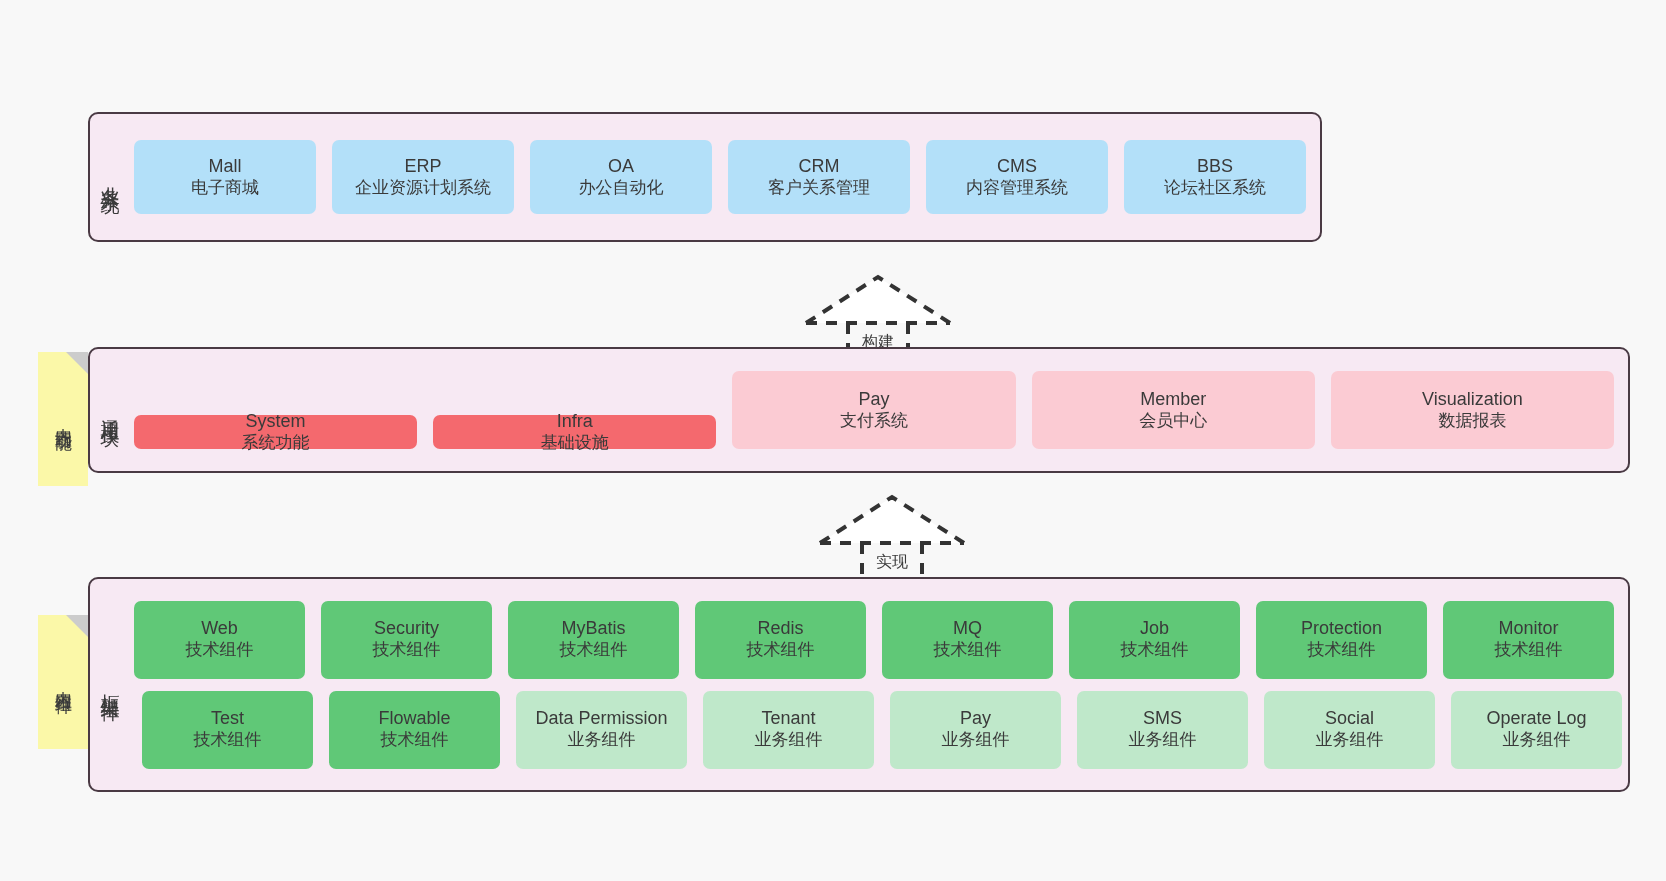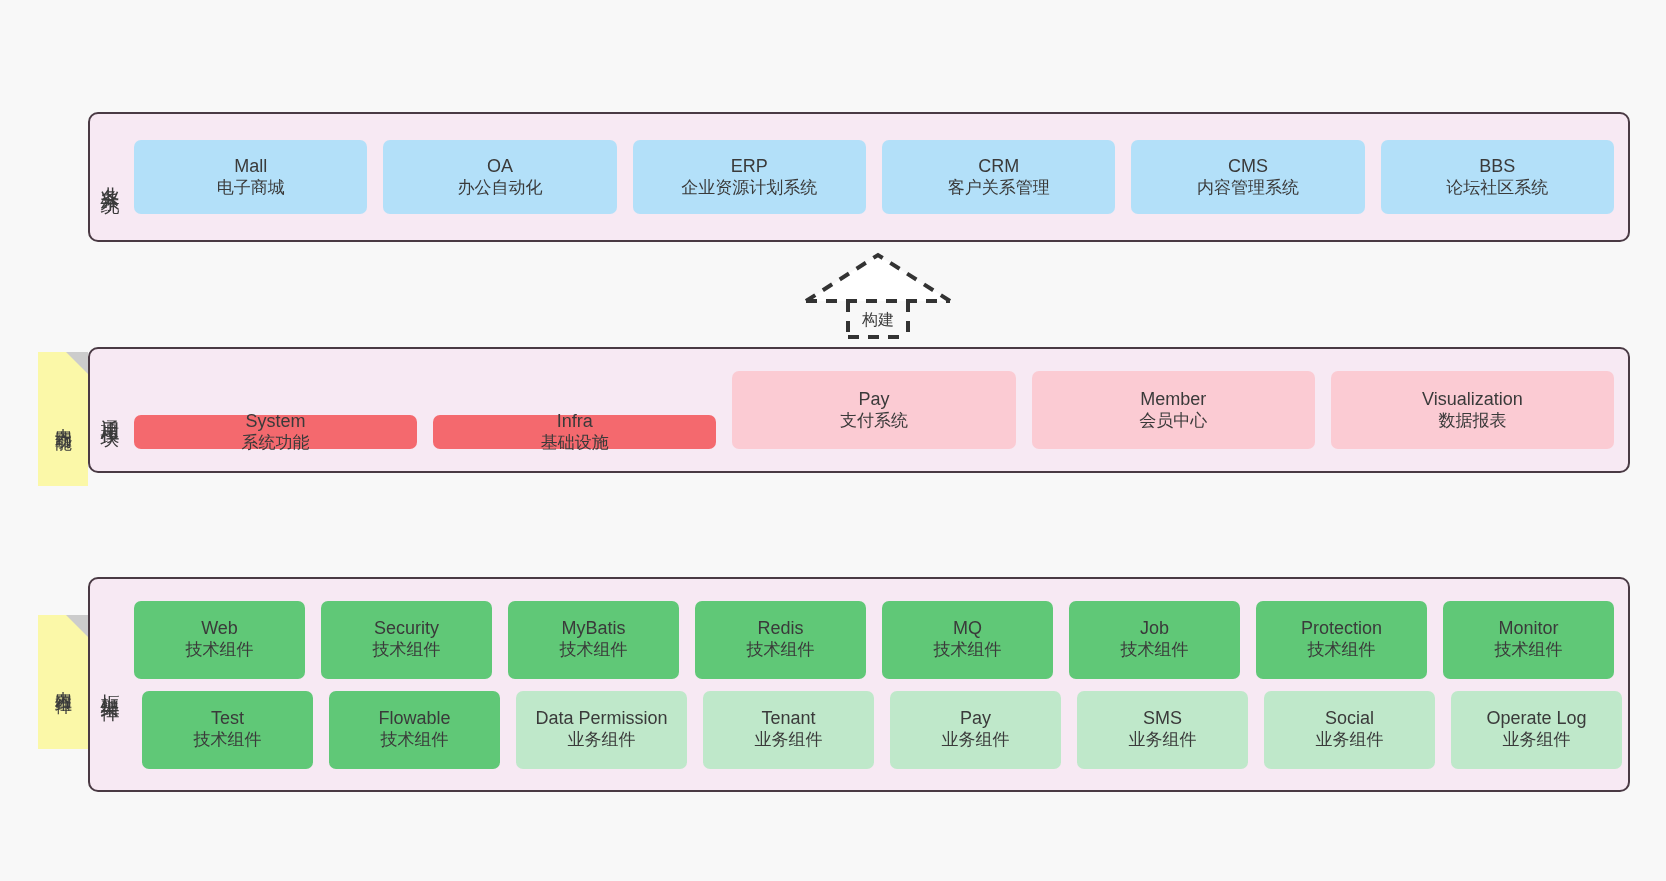--- a/index.html
+++ b/index.html
@@ -156,55 +156,55 @@
     padding: 0 2px;
     white-space: nowrap;
     user-select: none;
   }
 </style>
 </head>
 <body>
 
 <div id="canvas">
 
-  <div class="layer" id="layer-business" style="left:88px; top:112px; width:1542px; height:130px;">
+  <div class="layer" id="layer-business" style="left:88px; top:112px; width:1234px; height:130px;">
     <div class="layer-caption">业务系统</div>
     <div class="layer-body">
       <div class="row" style="height:74px;">
 
         <div class="box box-blue">
           <span class="title">Mall</span>
           <span class="sub">电子商城</span>
         </div>
         <div class="box box-blue">
+          <span class="title">ERP</span>
+          <span class="sub">企业资源计划系统</span>
+        </div>
+        <div class="box box-blue">
           <span class="title">OA</span>
           <span class="sub">办公自动化</span>
         </div>
         <div class="box box-blue">
-          <span class="title">ERP</span>
-          <span class="sub">企业资源计划系统</span>
-        </div>
-        <div class="box box-blue">
           <span class="title">CRM</span>
           <span class="sub">客户关系管理</span>
         </div>
         <div class="box box-blue">
           <span class="title">CMS</span>
           <span class="sub">内容管理系统</span>
         </div>
         <div class="box box-blue">
           <span class="title">BBS</span>
           <span class="sub">论坛社区系统</span>
         </div>
 
       </div>
     </div>
   </div>
 
-  <div class="arrow" style="left:798px; top:245px;">
+  <div class="arrow" style="left:798px; top:267px;">
     <svg viewBox="0 0 160 94" preserveAspectRatio="none" aria-hidden="true">
 
       <polyline points="8,56 80,10 152,56" fill="#ffffff" stroke="#333333" stroke-width="4" stroke-dasharray="11 9" stroke-linecap="butt"></polyline>
       <line x1="8" y1="56" x2="152" y2="56" stroke="#333333" stroke-width="4" stroke-dasharray="11 9"></line>
 
       <line x1="50" y1="56" x2="50" y2="94" stroke="#333333" stroke-width="4" stroke-dasharray="11 9"></line>
       <line x1="110" y1="56" x2="110" y2="94" stroke="#333333" stroke-width="4" stroke-dasharray="11 9"></line>
       <line x1="50" y1="92" x2="110" y2="92" stroke="#333333" stroke-width="4" stroke-dasharray="11 9"></line>
     </svg>
     <span class="arrow-label">构建</span>
@@ -238,20 +238,30 @@
         </div>
         <div class="box box-pink">
           <span class="title">Visualization</span>
           <span class="sub">数据报表</span>
         </div>
 
       </div>
     </div>
   </div>
 
+  <div class="arrow" style="left:812px; top:487px;">
+    <svg viewBox="0 0 160 94" preserveAspectRatio="none" aria-hidden="true">
+      <polyline points="8,56 80,10 152,56" fill="#ffffff" stroke="#333333" stroke-width="4" stroke-dasharray="11 9" stroke-linecap="butt"></polyline>
+      <line x1="8" y1="56" x2="152" y2="56" stroke="#333333" stroke-width="4" stroke-dasharray="11 9"></line>
+      <line x1="50" y1="56" x2="50" y2="94" stroke="#333333" stroke-width="4" stroke-dasharray="11 9"></line>
+      <line x1="110" y1="56" x2="110" y2="94" stroke="#333333" stroke-width="4" stroke-dasharray="11 9"></line>
+      <line x1="50" y1="92" x2="110" y2="92" stroke="#333333" stroke-width="4" stroke-dasharray="11 9"></line>
+    </svg>
+    <span class="arrow-label">实现</span>
+  </div>
 
   <div class="note" style="left:38px; top:615px; width:50px; height:134px;">
     <span class="note-fold"></span>
     <span class="note-label">内置组件</span>
   </div>
 
   <div class="layer" id="layer-framework" style="left:88px; top:577px; width:1542px; height:215px;">
     <div class="layer-caption">框架组件</div>
     <div class="layer-body">
       <div class="rows-2">

